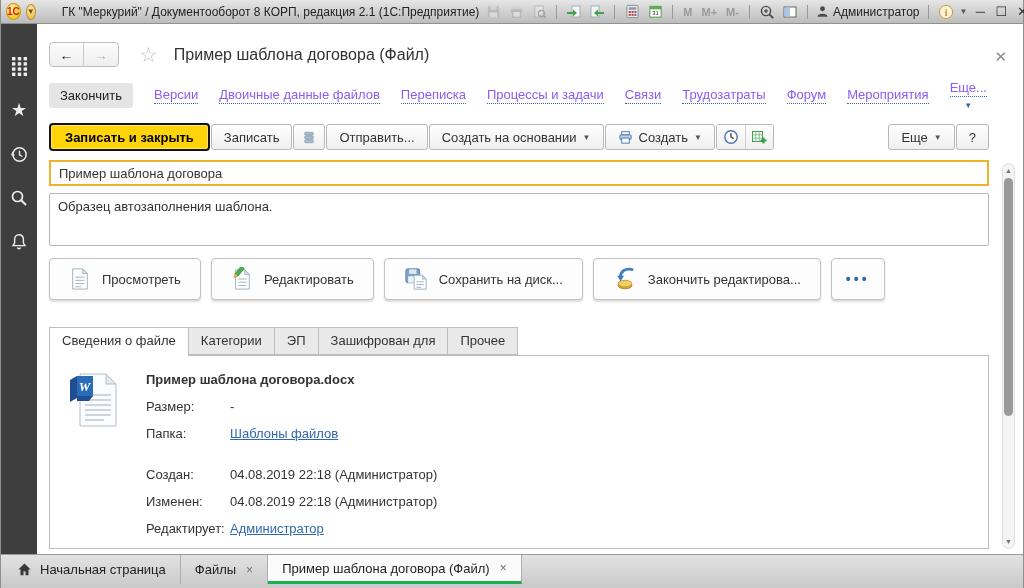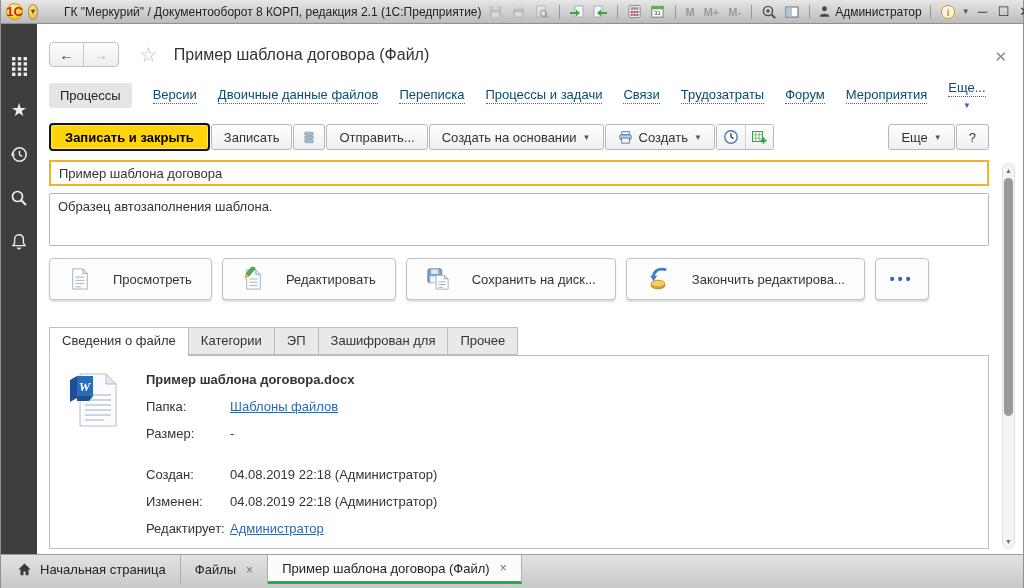--- a/index.html
+++ b/index.html
@@ -4,21 +4,21 @@
 <style>
   * { box-sizing: border-box; margin: 0; padding: 0; }
   html,body { width:1024px; height:588px; overflow:hidden; }
   body { font-family:"Liberation Sans", sans-serif; font-size:13px; color:#333; background:#fff; }
   .window { width:1024px; height:588px; position:relative; border:1px solid #8f8f8f; border-top:none; background:#fff; }
 
   
   .titlebar { height:24px; background:linear-gradient(#e6e6e6,#bcbcbc); border-bottom:1px solid #909090;
     display:flex; align-items:center; padding:0 8px 0 5px; gap:5px; font-size:12px; color:#222; }
   .logo-circle { width:17px; height:17px; border-radius:50%; background:radial-gradient(circle at 35% 30%,#fff3b0,#f7c91c 70%);
-    border:1px solid #c89c12; color:#d21f26; font-weight:bold; font-size:13px; display:flex; align-items:center; justify-content:center; }
+    border:1px solid #c89c12; color:#d21f26; font-weight:bold; font-size:10px; display:flex; align-items:center; justify-content:center; }
   .drop-circle { width:16px; height:16px; border-radius:50%; background:radial-gradient(circle at 35% 30%,#ffe9a8,#eec05a 70%);
     border:1px solid #b98f32; color:#6b4e12; font-size:8px; display:flex; align-items:center; justify-content:center; }
   .tb-title { margin-left:10px; white-space:nowrap; }
   .tb-right { margin-left:auto; display:flex; align-items:center; gap:5px; }
   .tb-icon { width:18px; height:18px; display:flex; align-items:center; justify-content:center; }
   .tb-icon.dim { opacity:.5; }
   .tb-sep { width:1px; height:14px; background:#999; margin:0 3px; }
   .tb-m { color:#9a9a9a; font-weight:bold; font-size:11px; padding:0 2px; }
   .tb-user { display:flex; align-items:center; gap:4px; color:#222; }
   .tb-caret { font-size:8px; color:#555; }
@@ -39,21 +39,21 @@
   .histbtn { width:34px; height:23px; display:flex; align-items:center; justify-content:center; font-size:14px; }
   .histbtn.back { color:#222; border-right:1px solid #c9c9c9; }
   .histbtn.fwd { color:#b5b5b5; }
   .fav-star { font-size:21px; color:#c3c3c3; margin-left:20px; }
   .doc-title { font-size:16px; color:#333; margin-left:16px; }
   .form-close { position:absolute; top:24px; right:16px; color:#8a8a8a; font-size:15px; }
 
   
   .navrow { margin-top:13px; display:flex; align-items:center; gap:21px; white-space:nowrap; }
   .nav-active { background:#e5e5e5; border-radius:3px; padding:5px 11px; color:#222; }
-  .nav-link { color:#0c4a6e; text-decoration:none; border-bottom:1px dotted #3067b0; padding-bottom:1px; cursor:pointer; }
+  .nav-link { color:#8b5cf6; text-decoration:none; border-bottom:1px dotted #3067b0; padding-bottom:1px; cursor:pointer; }
   .nav-more { display:flex; align-items:center; gap:4px;flex-direction:column; }
   .nav-more .caret { color:#3067b0; font-size:8px; }
 
   
   .toolbar { margin-top:13px; display:flex; align-items:center; gap:1px; }
   .btn { height:26px; padding:0 12px; background:linear-gradient(#fefefe,#efefef); border:1px solid #b7b7b7;
     border-radius:3px; display:inline-flex; align-items:center; gap:6px; font-size:13px; color:#333; cursor:pointer; }
   .btn .caret { font-size:8px; color:#555; }
   .btn-primary { height:28px; background:#ffd40a; border:2px solid #141414; border-radius:4px; font-weight:bold; color:#000;
     box-shadow:inset 0 0 0 1px #ffe565; padding:0 14px; }
@@ -65,21 +65,21 @@
 
   
   .name-input { margin-top:9px; width:100%; height:26px; border:2px solid #eeb32b; padding:0 8px; font-size:13px;
     font-family:"Liberation Sans",sans-serif; color:#333; outline:none; display:block; }
   .desc-area { margin-top:7px; width:100%; height:53px; border:1px solid #b7b7b7; border-radius:2px; padding:5px 8px;
     font-size:13px; font-family:"Liberation Sans",sans-serif; color:#333; resize:none; outline:none; display:block; }
 
   
   .actions { margin-top:12px; display:flex; gap:10px; }
   .action-btn { height:42px; padding:0 19px; background:#fdfdfd; border:1px solid #c2c2c2; border-radius:4px;
-    display:inline-flex; align-items:center; gap:22px; font-size:13px; color:#333; box-shadow:0 2px 2px rgba(0,0,0,.14); cursor:pointer; }
+    display:inline-flex; align-items:center; gap:11px; font-size:13px; color:#333; box-shadow:0 2px 2px rgba(0,0,0,.14); cursor:pointer; }
   .action-btn.dots { color:#3067b0; font-weight:bold; letter-spacing:3px; padding:0 14px; font-size:14px; }
 
   
   .tabs { margin-top:27px; display:flex; position:relative; z-index:2; }
   .tab { padding:5px 12px 6px; background:#e9e9e9; border:1px solid #bdbdbd; border-right:none; color:#333; cursor:pointer; }
   .tab:last-child { border-right:1px solid #bdbdbd; }
   .tab.active { background:#fff; border-bottom:1px solid #fff; margin-bottom:-1px; position:relative; }
   .panel { border:1px solid #bdbdbd; background:#fff; height:194px; padding:14px 18px; display:flex; position:relative; z-index:1; }
   .file-details { margin-left:26px; }
   .fname { font-weight:bold; margin-top:2px; margin-bottom:12px; }
@@ -258,21 +258,21 @@
       <div class="doc-header">
         <div class="histgroup">
           <div class="histbtn back">←</div>
           <div class="histbtn fwd">→</div>
         </div>
         <span class="fav-star">☆</span>
         <span class="doc-title">Пример шаблона договора (Файл)</span>
       </div>
 
       <div class="navrow">
-        <span class="nav-active">Процессы</span>
+        <span class="nav-active">Закончить</span>
         <span class="nav-link">Версии</span>
         <span class="nav-link">Двоичные данные файлов</span>
         <span class="nav-link">Переписка</span>
         <span class="nav-link">Процессы и задачи</span>
         <span class="nav-link">Связи</span>
         <span class="nav-link">Трудозатраты</span>
         <span class="nav-link">Форум</span>
         <span class="nav-link">Мероприятия</span>
         <span class="nav-more">
             <span class="nav-link">Еще...</span>
@@ -413,26 +413,26 @@
               <line x1="17" y1="50" x2="36" y2="50"></line>
             </g>
           <path d="M2 10 l7-4 v22 l-7 4 z" fill="#1f4e92"></path>
           <path d="M9 6 h16 v20 H9 z" fill="#2b6cb8"></path>
           <path d="M9 26 h16 l-4 5 h-12 z" fill="#1f4e92"></path>
           <text x="16.5" y="21" font-size="13" font-style="italic" font-weight="bold" text-anchor="middle" fill="#fff" font-family="Liberation Serif,serif">W</text>
         </svg>
         <div class="file-details">
           <div class="fname">Пример шаблона договора.docx</div>
           <div class="drow">
+              <span class="lbl">Размер:</span>
+              <span>-</span>
+            </div>
+          <div class="drow">
               <span class="lbl">Папка:</span>
               <span class="dlink">Шаблоны файлов</span>
-            </div>
-          <div class="drow">
-              <span class="lbl">Размер:</span>
-              <span>-</span>
             </div>
           <div class="drow gap">
               <span class="lbl">Создан:</span>
               <span>04.08.2019 22:18 (Администратор)</span>
             </div>
           <div class="drow">
               <span class="lbl">Изменен:</span>
               <span>04.08.2019 22:18 (Администратор)</span>
             </div>
           <div class="drow">

